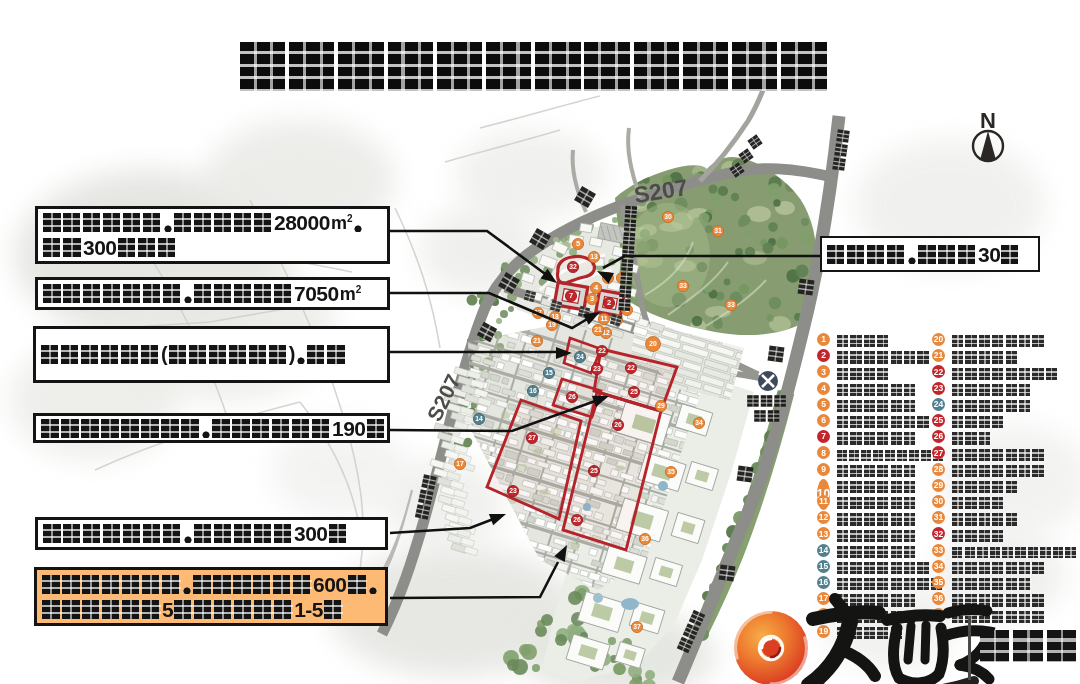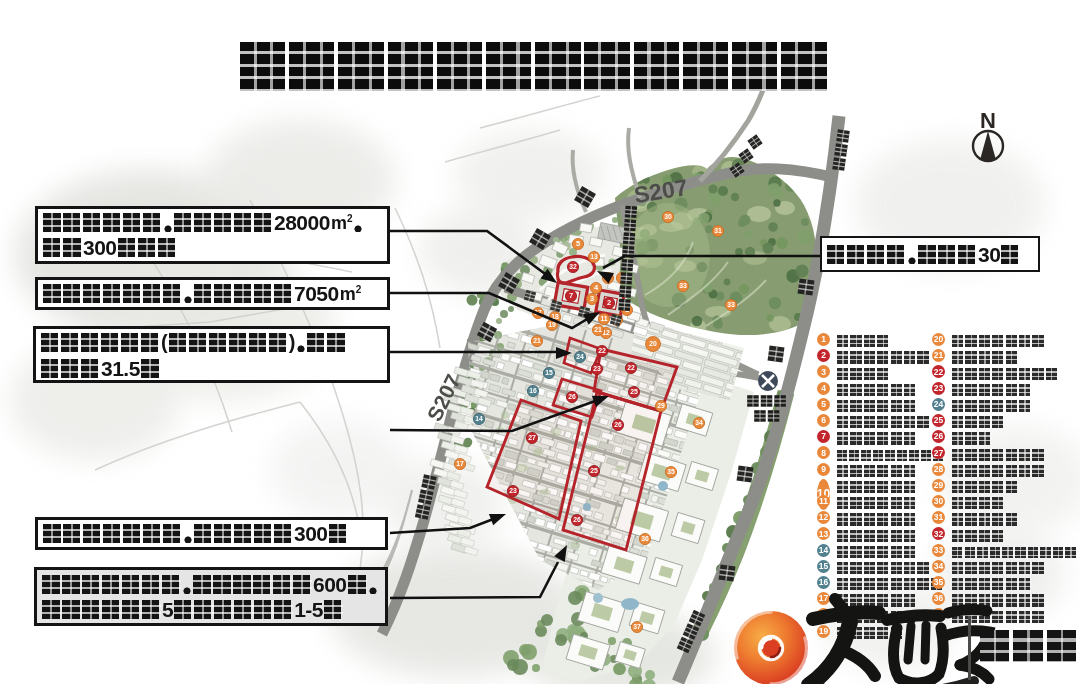--- a/index.html
+++ b/index.html
@@ -1487,36 +1487,40 @@
     </div>
     <div style="position:absolute;left:33px;top:326px;width:357px;height:57px;border:3px solid #141414;background:#fff;box-sizing:border-box;display:flex;flex-direction:column;justify-content:center;padding:2px 5px;gap:4px">
       <div style="display:flex;align-items:center;gap:1px">
         <span class="z" style="width:119.0px;height:19.0px;background-image:repeating-linear-gradient(180deg, transparent 0 4.9px, rgba(255,255,255,.68) 4.9px 6.9px),repeating-linear-gradient(90deg, transparent 0 8.4px, rgba(255,255,255,.55) 8.4px 9.9px, transparent 9.9px 20.0px),repeating-linear-gradient(90deg, #141414 0 17.5px, transparent 17.5px 20.0px);"></span>
         <b style="font-size:20px">(</b>
         <span class="z" style="width:119.0px;height:19.0px;background-image:repeating-linear-gradient(180deg, transparent 0 4.9px, rgba(255,255,255,.68) 4.9px 6.9px),repeating-linear-gradient(90deg, transparent 0 8.4px, rgba(255,255,255,.55) 8.4px 9.9px, transparent 9.9px 20.0px),repeating-linear-gradient(90deg, #141414 0 17.5px, transparent 17.5px 20.0px);"></span>
         <b style="font-size:20px">)</b>
         <span class="z" style="width:10px;height:19px;background-image:radial-gradient(circle at 5px 16px, #141414 0 3.2px, transparent 3.9px)"></span>
         <span class="z" style="width:39.0px;height:19.0px;background-image:repeating-linear-gradient(180deg, transparent 0 4.9px, rgba(255,255,255,.68) 4.9px 6.9px),repeating-linear-gradient(90deg, transparent 0 8.4px, rgba(255,255,255,.55) 8.4px 9.9px, transparent 9.9px 20.0px),repeating-linear-gradient(90deg, #141414 0 17.5px, transparent 17.5px 20.0px);"></span>
       </div>
+    </div>
+    <div style="position:absolute;left:33px;top:413px;width:357px;height:30px;border:3px solid #141414;background:#fff;box-sizing:border-box;display:flex;flex-direction:column;justify-content:center;padding:2px 5px;gap:4px">
       <div style="display:flex;align-items:center;gap:1px">
-        <span class="z" style="width:59.0px;height:19.0px;background-image:repeating-linear-gradient(180deg, transparent 0 4.9px, rgba(255,255,255,.68) 4.9px 6.9px),repeating-linear-gradient(90deg, transparent 0 8.4px, rgba(255,255,255,.55) 8.4px 9.9px, transparent 9.9px 20.0px),repeating-linear-gradient(90deg, #141414 0 17.5px, transparent 17.5px 20.0px);"></span>
-        <b style="font-size:21px;line-height:1;letter-spacing:-0.5px">31.5</b>
+        <span class="z" style="width:159.0px;height:19.0px;background-image:repeating-linear-gradient(180deg, transparent 0 4.9px, rgba(255,255,255,.68) 4.9px 6.9px),repeating-linear-gradient(90deg, transparent 0 8.4px, rgba(255,255,255,.55) 8.4px 9.9px, transparent 9.9px 20.0px),repeating-linear-gradient(90deg, #141414 0 17.5px, transparent 17.5px 20.0px);"></span>
+        <span class="z" style="width:10px;height:19px;background-image:radial-gradient(circle at 5px 16px, #141414 0 3.2px, transparent 3.9px)"></span>
+        <span class="z" style="width:119.0px;height:19.0px;background-image:repeating-linear-gradient(180deg, transparent 0 4.9px, rgba(255,255,255,.68) 4.9px 6.9px),repeating-linear-gradient(90deg, transparent 0 8.4px, rgba(255,255,255,.55) 8.4px 9.9px, transparent 9.9px 20.0px),repeating-linear-gradient(90deg, #141414 0 17.5px, transparent 17.5px 20.0px);"></span>
+        <b style="font-size:21px;line-height:1;letter-spacing:-0.5px">190</b>
         <span class="z" style="width:19.0px;height:19.0px;background-image:repeating-linear-gradient(180deg, transparent 0 4.9px, rgba(255,255,255,.68) 4.9px 6.9px),repeating-linear-gradient(90deg, transparent 0 8.4px, rgba(255,255,255,.55) 8.4px 9.9px, transparent 9.9px 20.0px),repeating-linear-gradient(90deg, #141414 0 17.5px, transparent 17.5px 20.0px);"></span>
       </div>
     </div>
     <div style="position:absolute;left:35px;top:517px;width:353px;height:33px;border:3px solid #141414;background:#fff;box-sizing:border-box;display:flex;flex-direction:column;justify-content:center;padding:2px 5px;gap:4px">
       <div style="display:flex;align-items:center;gap:1px">
         <span class="z" style="width:139.0px;height:19.0px;background-image:repeating-linear-gradient(180deg, transparent 0 4.9px, rgba(255,255,255,.68) 4.9px 6.9px),repeating-linear-gradient(90deg, transparent 0 8.4px, rgba(255,255,255,.55) 8.4px 9.9px, transparent 9.9px 20.0px),repeating-linear-gradient(90deg, #141414 0 17.5px, transparent 17.5px 20.0px);"></span>
         <span class="z" style="width:10px;height:19px;background-image:radial-gradient(circle at 5px 16px, #141414 0 3.2px, transparent 3.9px)"></span>
         <span class="z" style="width:99.0px;height:19.0px;background-image:repeating-linear-gradient(180deg, transparent 0 4.9px, rgba(255,255,255,.68) 4.9px 6.9px),repeating-linear-gradient(90deg, transparent 0 8.4px, rgba(255,255,255,.55) 8.4px 9.9px, transparent 9.9px 20.0px),repeating-linear-gradient(90deg, #141414 0 17.5px, transparent 17.5px 20.0px);"></span>
         <b style="font-size:21px;line-height:1;letter-spacing:-0.5px">300</b>
         <span class="z" style="width:19.0px;height:19.0px;background-image:repeating-linear-gradient(180deg, transparent 0 4.9px, rgba(255,255,255,.68) 4.9px 6.9px),repeating-linear-gradient(90deg, transparent 0 8.4px, rgba(255,255,255,.55) 8.4px 9.9px, transparent 9.9px 20.0px),repeating-linear-gradient(90deg, #141414 0 17.5px, transparent 17.5px 20.0px);"></span>
       </div>
     </div>
-    <div style="position:absolute;left:34px;top:567px;width:354px;height:59px;border:3px solid #141414;background:#e5e5e5;box-sizing:border-box;display:flex;flex-direction:column;justify-content:center;padding:2px 5px;gap:4px">
+    <div style="position:absolute;left:34px;top:567px;width:354px;height:59px;border:3px solid #141414;background:#fdba74;box-sizing:border-box;display:flex;flex-direction:column;justify-content:center;padding:2px 5px;gap:4px">
       <div style="display:flex;align-items:center;gap:1px">
         <span class="z" style="width:139.0px;height:19.0px;background-image:repeating-linear-gradient(180deg, transparent 0 4.9px, rgba(255,255,255,.68) 4.9px 6.9px),repeating-linear-gradient(90deg, transparent 0 8.4px, rgba(255,255,255,.55) 8.4px 9.9px, transparent 9.9px 20.0px),repeating-linear-gradient(90deg, #141414 0 17.5px, transparent 17.5px 20.0px);"></span>
         <span class="z" style="width:10px;height:19px;background-image:radial-gradient(circle at 5px 16px, #141414 0 3.2px, transparent 3.9px)"></span>
         <span class="z" style="width:119.0px;height:19.0px;background-image:repeating-linear-gradient(180deg, transparent 0 4.9px, rgba(255,255,255,.68) 4.9px 6.9px),repeating-linear-gradient(90deg, transparent 0 8.4px, rgba(255,255,255,.55) 8.4px 9.9px, transparent 9.9px 20.0px),repeating-linear-gradient(90deg, #141414 0 17.5px, transparent 17.5px 20.0px);"></span>
         <b style="font-size:21px;line-height:1;letter-spacing:-0.5px">600</b>
         <span class="z" style="width:19.0px;height:19.0px;background-image:repeating-linear-gradient(180deg, transparent 0 4.9px, rgba(255,255,255,.68) 4.9px 6.9px),repeating-linear-gradient(90deg, transparent 0 8.4px, rgba(255,255,255,.55) 8.4px 9.9px, transparent 9.9px 20.0px),repeating-linear-gradient(90deg, #141414 0 17.5px, transparent 17.5px 20.0px);"></span>
         <span class="z" style="width:10px;height:19px;background-image:radial-gradient(circle at 5px 16px, #141414 0 3.2px, transparent 3.9px)"></span>
       </div>
       <div style="display:flex;align-items:center;gap:1px">
         <span class="z" style="width:119.0px;height:19.0px;background-image:repeating-linear-gradient(180deg, transparent 0 4.9px, rgba(255,255,255,.68) 4.9px 6.9px),repeating-linear-gradient(90deg, transparent 0 8.4px, rgba(255,255,255,.55) 8.4px 9.9px, transparent 9.9px 20.0px),repeating-linear-gradient(90deg, #141414 0 17.5px, transparent 17.5px 20.0px);"></span>

